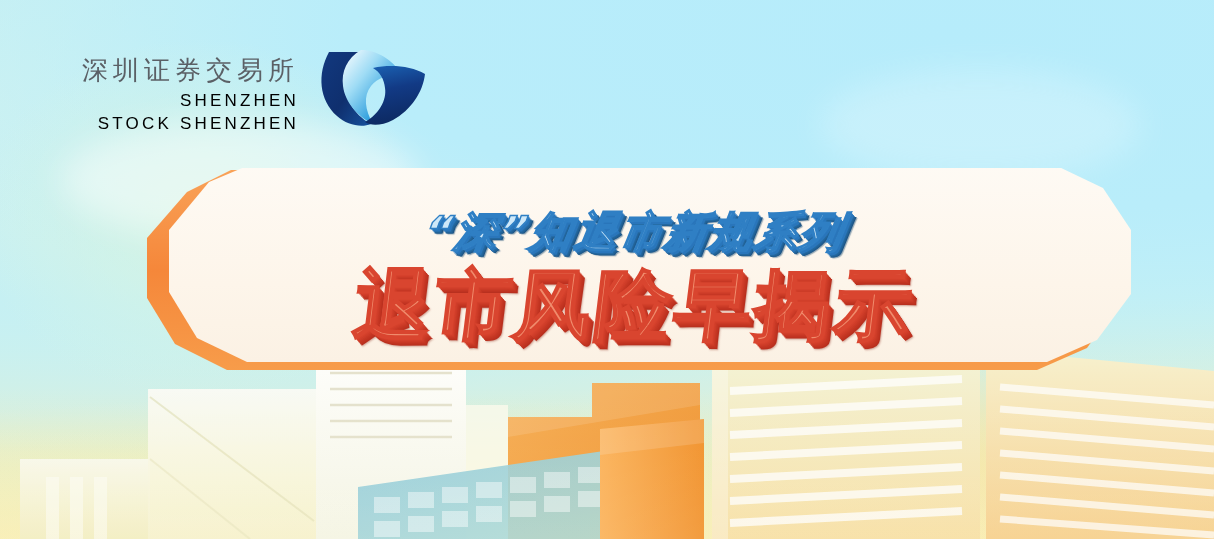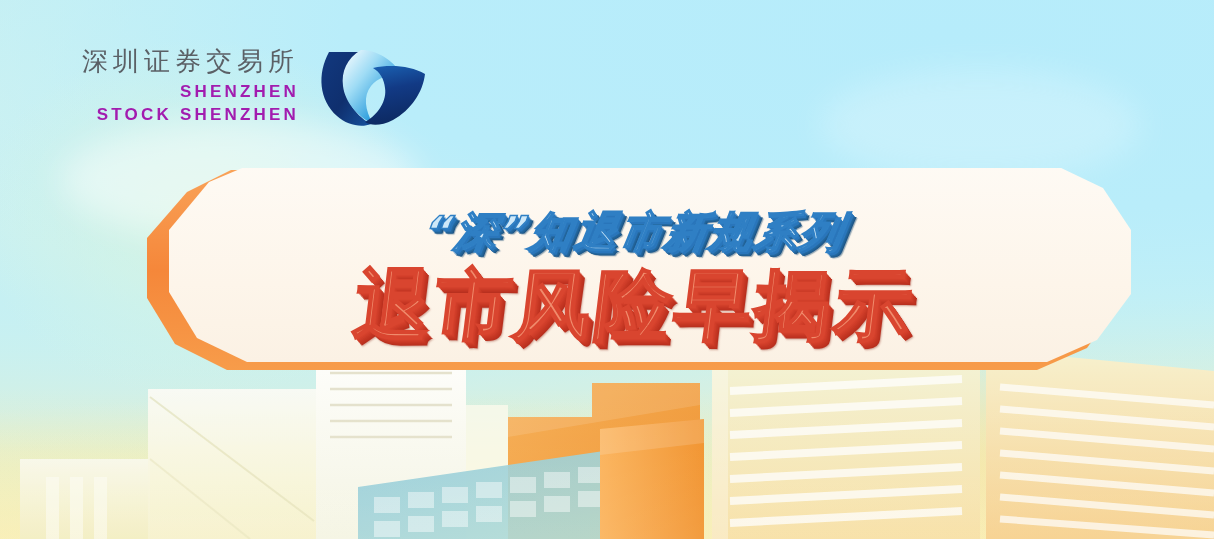--- a/index.html
+++ b/index.html
@@ -30,29 +30,29 @@
   .haze-bottom2{
     position:absolute;right:-40px;bottom:-80px;width:640px;height:320px;
     background:radial-gradient(closest-side,rgba(253,226,150,.7),rgba(253,226,150,0) 72%);
   }
   .cloud{position:absolute;border-radius:50%;background:rgba(255,255,255,.45);filter:blur(16px);}
 
   
   .city{position:absolute;left:0;bottom:0;width:1214px;height:230px;}
 
   
-  .logo-block{position:absolute;left:82px;top:48px;display:flex;align-items:flex-start;gap:14px;}
+  .logo-block{position:absolute;left:82px;top:48px;display:flex;align-items:flex-end;gap:14px;}
   .logo-words{display:flex;flex-direction:column;align-items:flex-end;line-height:1;}
   .logo-cn{
     font-size:26px;letter-spacing:5px;color:#5b6066;font-weight:400;
     font-family:"DejaVu Sans","Liberation Sans",sans-serif;
     white-space:nowrap;
   }
   .logo-en{
-    font-size:17px;letter-spacing:3.2px;color:#a21caf;font-weight:700;
+    font-size:17px;letter-spacing:3.2px;color:#000000;font-weight:400;
     margin-top:7px;white-space:nowrap;text-align:right;line-height:1.25;
   }
   .logo-mark{margin-top:-14px;}
 
   
   .plaque-wrap{position:absolute;left:135px;top:168px;width:1000px;height:205px;}
   .plaque-svg{position:absolute;inset:0;}
   .plaque-text{
     position:absolute;inset:0;display:flex;flex-direction:column;
     align-items:center;justify-content:center;gap:2px;

